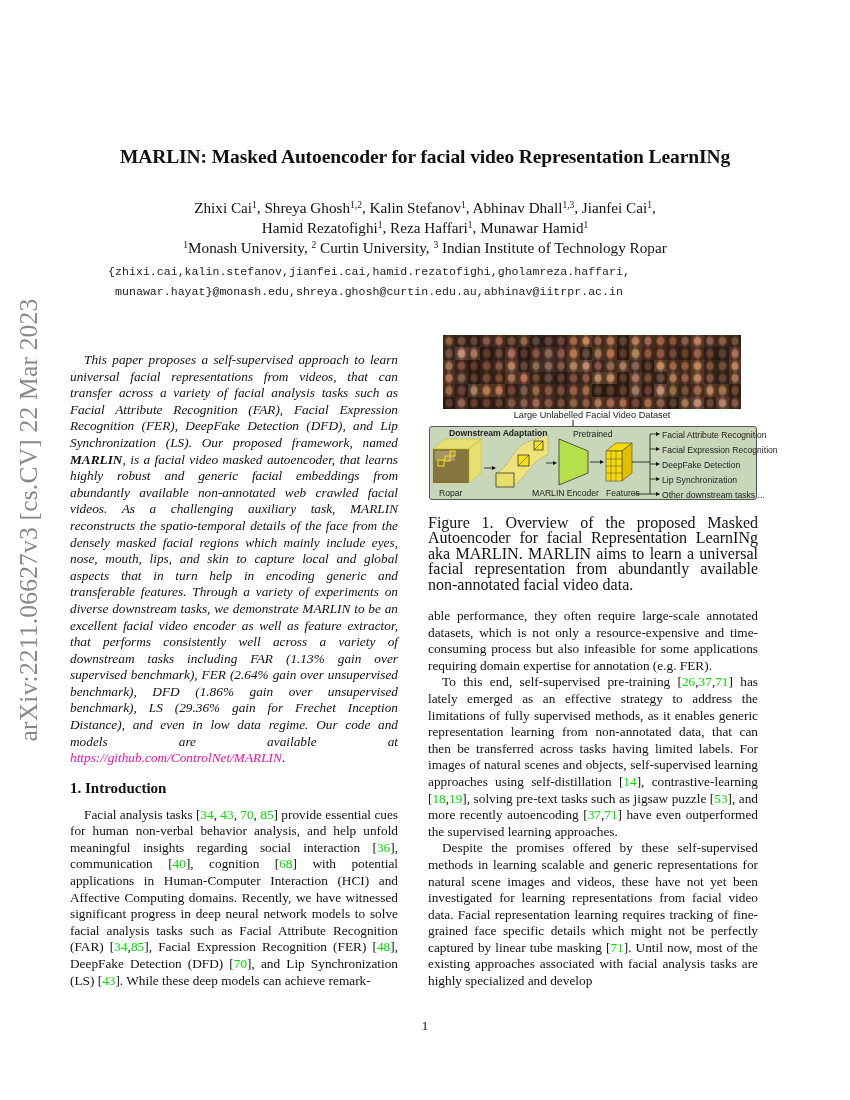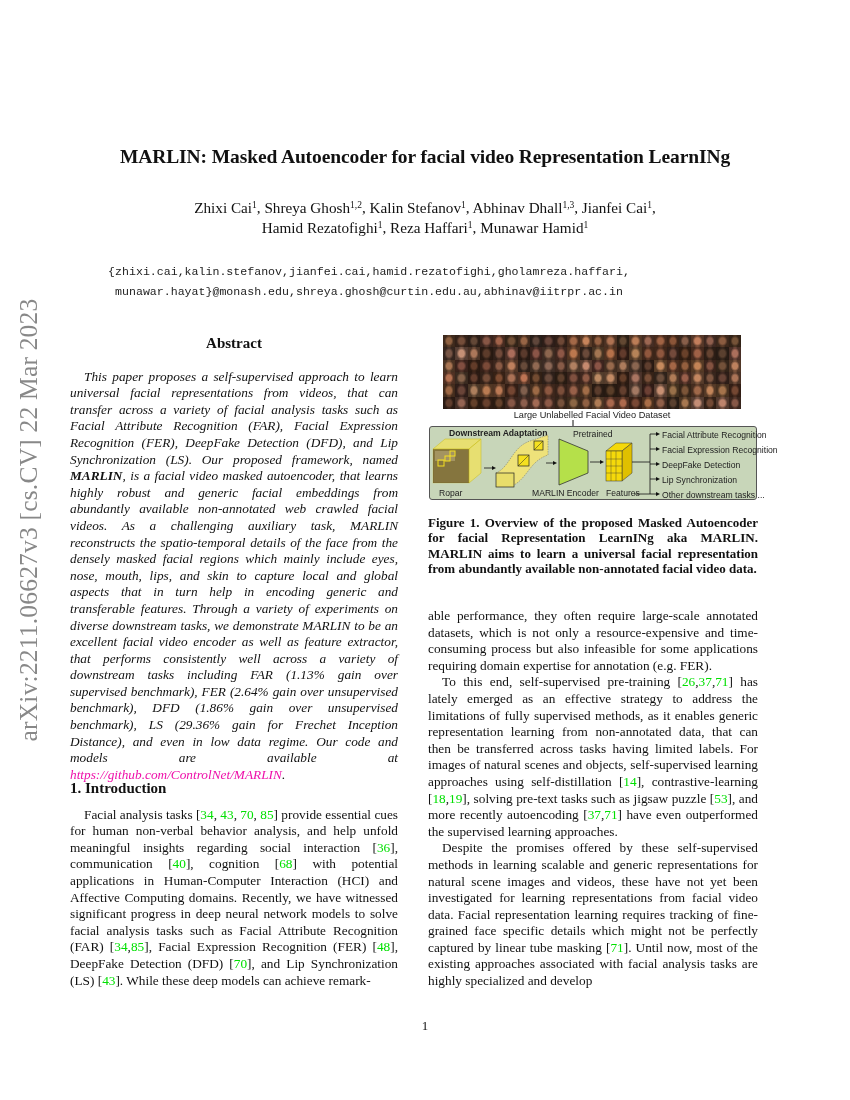--- a/index.html
+++ b/index.html
@@ -14,21 +14,21 @@
   .col { font-size:13.3px; line-height:16.6px; text-align:justify; }
   .col p { margin:0; }
   .indent { text-indent:14px; }
   .left { left:70px; width:328px; }
   .right { left:428px; width:330px; }
   h2.abs-h { margin:0; font-size:15px; font-weight:bold; text-align:center; }
   h2.sec { margin:0; font-size:15px; font-weight:bold; }
   .italic { font-style:italic; }
   .cite { color:#00e000; }
   .link { color:#ee11aa; }
-  .caption { font-size:13px; line-height:15.4px; text-align:justify;font-weight:bold; }
+  .caption { font-size:16px; line-height:15.4px; text-align:justify; }
   .pagenum { left:0; width:850px; top:1018px; text-align:center; font-size:13px; }
   
   .faces { left:443px; top:335px; width:298px; height:74px; display:grid; grid-template-columns:repeat(24,1fr); grid-template-rows:repeat(6,1fr); }
   .faces div { border:0.5px solid rgba(0,0,0,0.05); }
   .ds-label { left:443px; width:298px; top:410px; text-align:center; font-family:"Liberation Sans", sans-serif; font-size:9.2px; color:#222; }
   .fig-box { left:429px; top:426px; width:328px; height:74px; background:#c8d6b9; border:1px solid #555; border-radius:3px; box-sizing:border-box; font-family:"Liberation Sans", sans-serif; }
   .fig-box .lbl { position:absolute; font-size:8.6px; color:#222; white-space:nowrap; }
   .fig-box .ds-title { font-weight:bold; left:3px; top:1px;padding-left:16px; }
   .task { font-size:6.2px; }
 </style>
@@ -37,28 +37,28 @@
 
 <div class="abs arxiv">
   <span>arXiv:2211.06627v3  [cs.CV]  22 Mar 2023</span>
 </div>
 
 <div class="abs title">MARLIN: Masked Autoencoder for facial video Representation LearnINg</div>
 
 <div class="abs authors">
   <div id="authors1"><span>Zhixi Cai</span><sup>1</sup>, <span>Shreya Ghosh</span><sup>1,2</sup>, <span>Kalin Stefanov</span><sup>1</sup>, <span>Abhinav Dhall</span><sup>1,3</sup>, <span>Jianfei Cai</span><sup>1</sup>, </div>
   <div id="authors2"><span>Hamid Rezatofighi</span><sup>1</sup>, <span>Reza Haffari</span><sup>1</sup>, <span>Munawar Hamid</span><sup>1</sup></div>
+  <div id="affils"><sup>1</sup><span>Monash University,</span> <sup>2</sup><span> Curtin University,</span> <sup>3</sup><span> Indian Institute of Technology Ropar</span></div>
 </div>
 <div class="abs emails">
   <div>{zhixi.cai,kalin.stefanov,jianfei.cai,hamid.rezatofighi,gholamreza.haffari,</div>
   <div>munawar.hayat}@monash.edu,shreya.ghosh@curtin.edu.au,abhinav@iitrpr.ac.in</div>
 </div>
 
 <div class="abs col left" style="top:335px;">
-  <h2 class="abs-h">Abstract</h2>
   <p class="italic indent" style="margin-top:17px;"><span>This paper proposes a self-supervised approach to learn universal facial representations from videos, that can transfer across a variety of facial analysis tasks such as Facial Attribute Recognition (FAR), Facial Expression Recognition (FER), DeepFake Detection (DFD), and Lip Synchronization (LS). Our proposed framework, named </span><b>MARLIN</b><span>, is a facial video masked autoencoder, that learns highly robust and generic facial embeddings from abundantly available non-annotated web crawled facial videos. As a challenging auxiliary task, MARLIN reconstructs the spatio-temporal details of the face from the densely masked facial regions which mainly include eyes, nose, mouth, lips, and skin to capture local and global aspects that in turn help in encoding generic and transferable features. Through a variety of experiments on diverse downstream tasks, we demonstrate MARLIN to be an excellent facial video encoder as well as feature extractor, that performs consistently well across a variety of downstream tasks including FAR (1.13% gain over supervised benchmark), FER (2.64% gain over unsupervised benchmark), DFD (1.86% gain over unsupervised benchmark), LS (29.36% gain for Frechet Inception Distance), and even in low data regime. Our code and models are available at </span><a class="link">https://github.com/ControlNet/MARLIN</a><span>.</span></p>
 </div>
 
 <div class="abs col left" style="top:780px;">
   <h2 class="sec">1. Introduction</h2>
   <p class="indent" style="margin-top:10px;" id="p1">Facial analysis tasks [<a class="cite">34</a>, <a class="cite">43</a>, <a class="cite">70</a>, <a class="cite">85</a>] provide essential cues for human non-verbal behavior analysis, and help unfold meaningful insights regarding social interaction [<a class="cite">36</a>], communication [<a class="cite">40</a>], cognition [<a class="cite">68</a>] with potential applications in Human-Computer Interaction (HCI) and Affective Computing domains. Recently, we have witnessed significant progress in deep neural network models to solve facial analysis tasks such as Facial Attribute Recognition (FAR) [<a class="cite">34</a>,<a class="cite">85</a>], Facial Expression Recognition (FER) [<a class="cite">48</a>], DeepFake Detection (DFD) [<a class="cite">70</a>], and Lip Synchronization (LS) [<a class="cite">43</a>].  While these deep models can achieve remark-</p>
 </div>
 
 <div class="abs faces" id="faces">
     <div style="background: radial-gradient(45% 55%, rgb(143, 97, 65) 55%, rgb(64, 43, 29) 100%);"></div>

